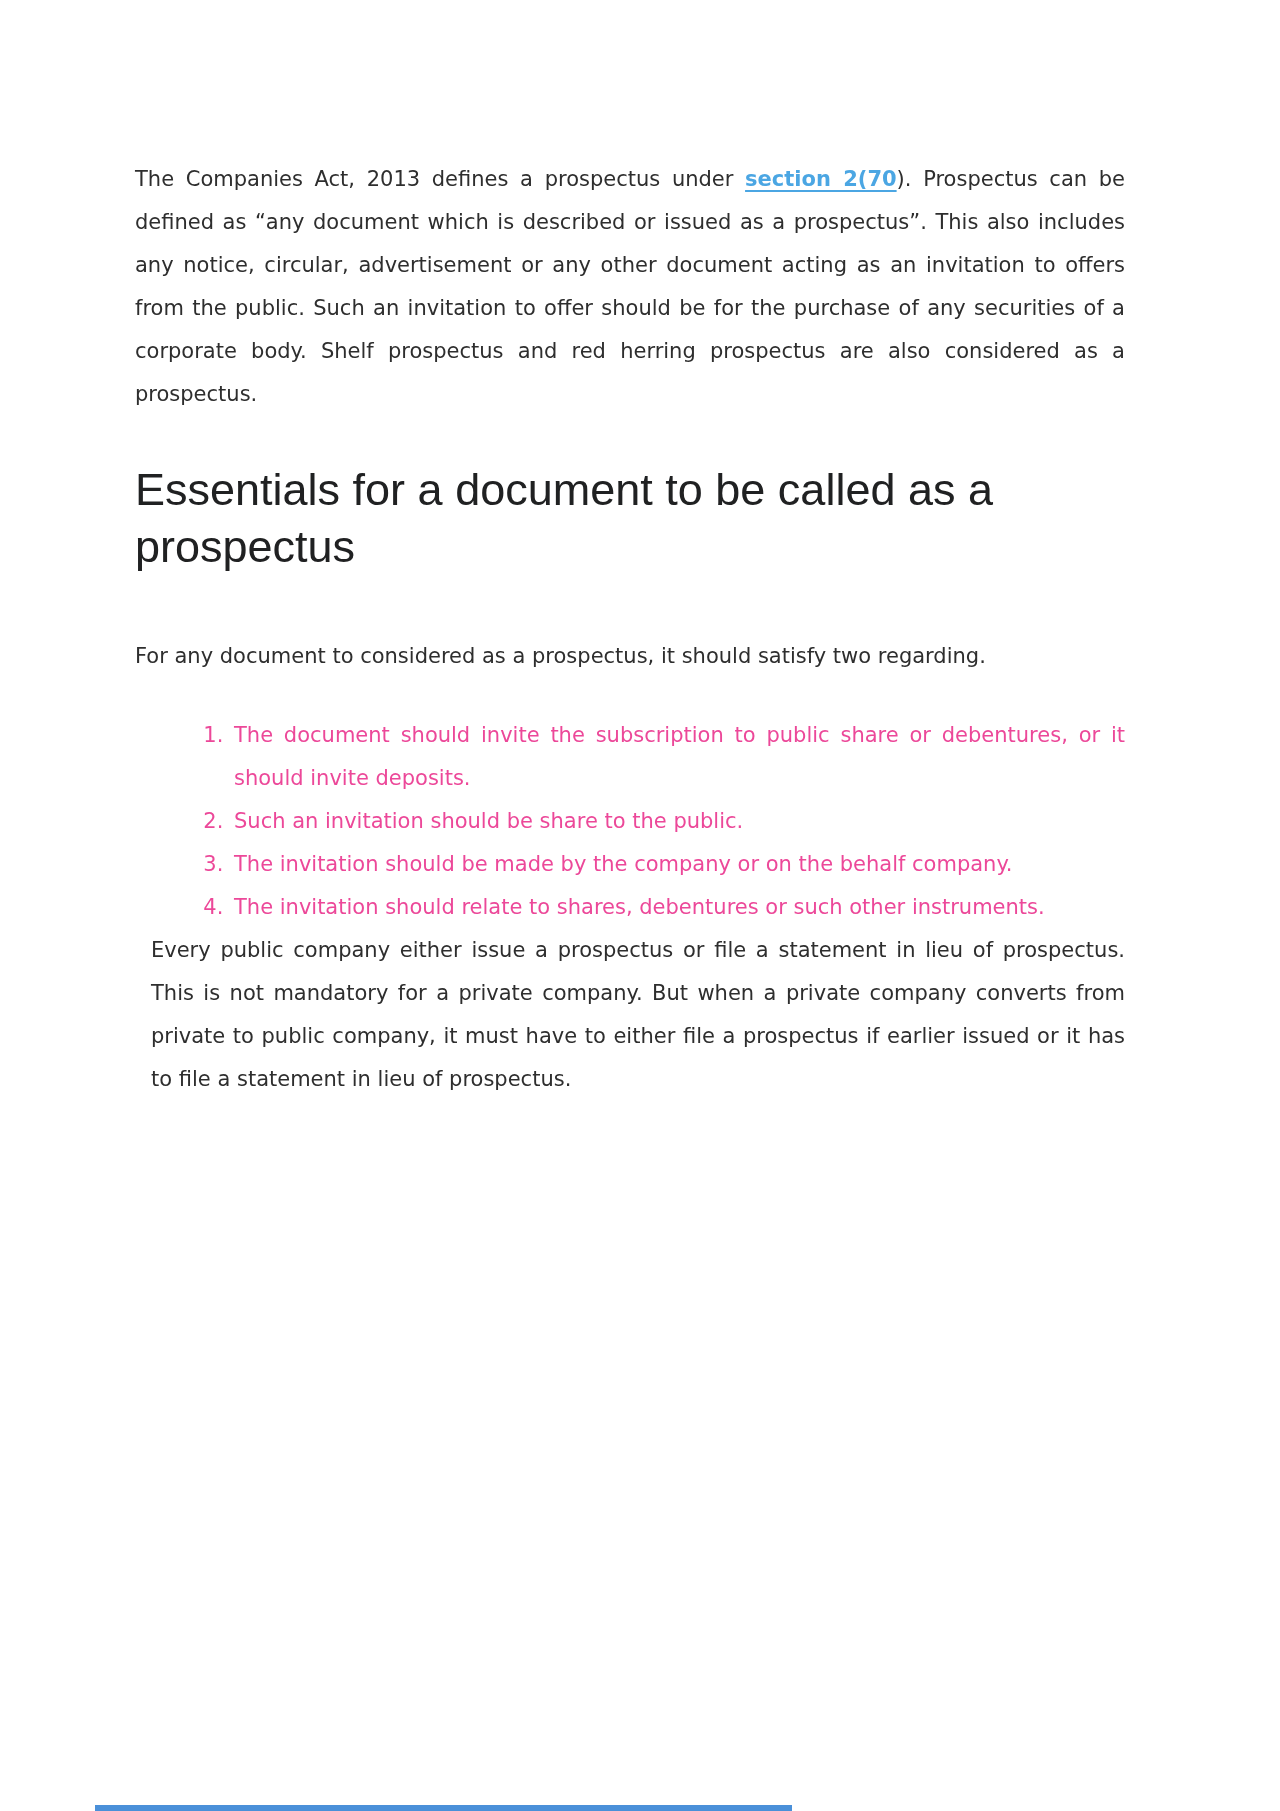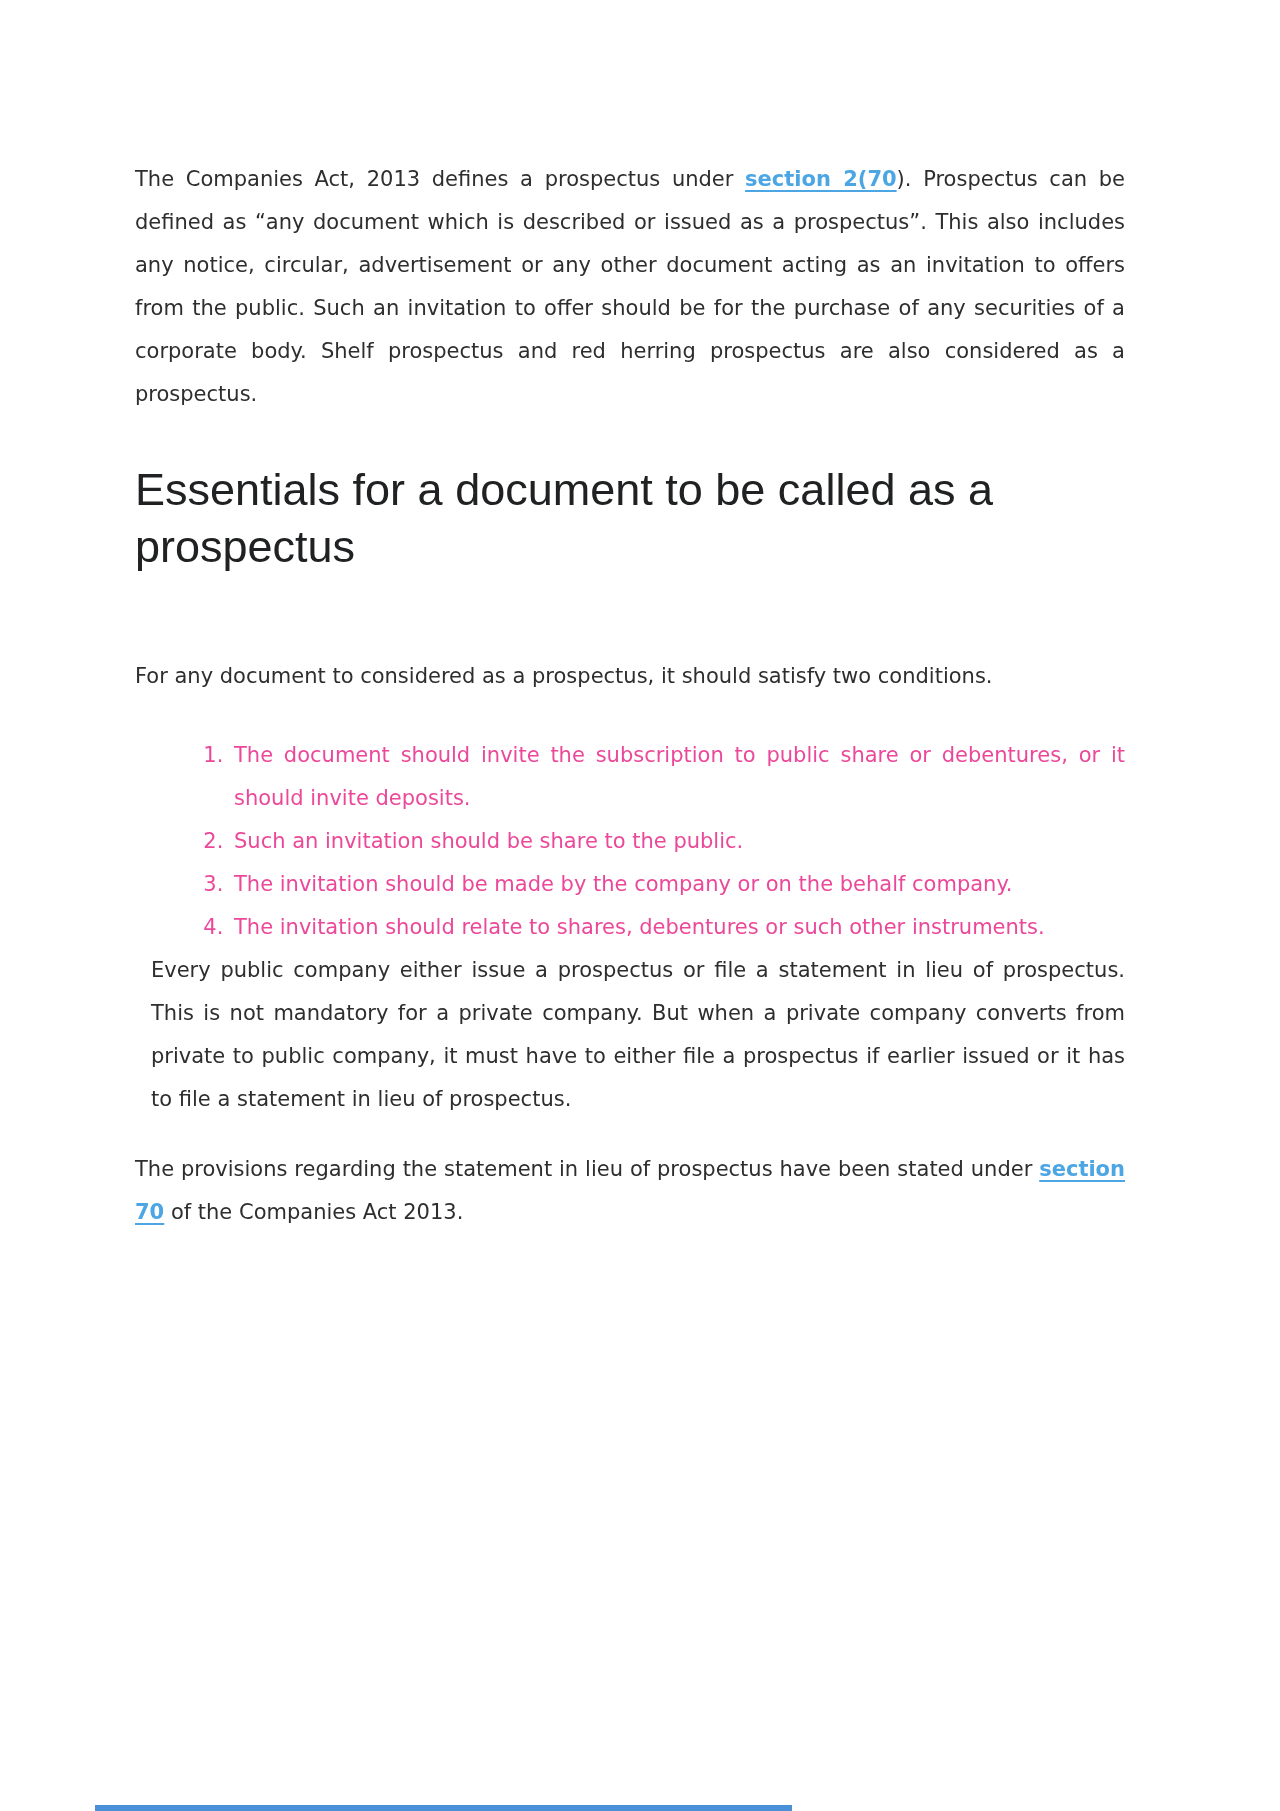--- a/index.html
+++ b/index.html
@@ -30,21 +30,21 @@
   p.state-par   { margin-bottom: 27px; margin-left: 16px; }
   p.prov-par    { margin-bottom: 0; }
   h2.heading {
     font-family: "Liberation Sans", sans-serif;
     font-size: 45px;
     line-height: 57px;
     font-weight: 400;
     color: #202122;
     margin: 0;
   }
-  h2.essentials-heading { margin-bottom: 80px; }
+  h2.essentials-heading { margin-bottom: 60px; }
   h2.statement-heading  { margin: 120px 0 52px 0; }
   ol.conditions-list {
     margin: 0;
     padding: 0 0 0 95px;
     font-size: 21px;
     line-height: 43px;
     color: #ec4899;
   }
   ol.conditions-list li {
     margin: 0;
@@ -72,30 +72,29 @@
 </head>
 <body>
 
 <div class="page">
   <div class="content">
 
     <p class="body-text intro-par"><span>The Companies Act, 2013 defines a prospectus under </span><a class="doc-link" href="#">section 2(70</a><span>). Prospectus can be defined as “any document which is described or issued as a prospectus”. This also includes any notice, circular, advertisement or any other document acting as an invitation to offers from the public. Such an invitation to offer should be for the purchase of any securities of a corporate body. Shelf prospectus and red herring prospectus are also considered as a prospectus.</span></p>
 
     <h2 class="heading essentials-heading">Essentials for a document to be called as a prospectus</h2>
 
-    <p class="body-text cond-intro">For any document to considered as a prospectus, it should satisfy two conditions.</p>
+    <p class="body-text cond-intro">For any document to considered as a prospectus, it should satisfy two regarding.</p>
 
     <ol class="conditions-list">
       <li>The document should invite the subscription to public share or debentures, or it should invite deposits.</li>
       <li>Such an invitation should be share to the public.</li>
       <li>The invitation should be made by the company or on the behalf company.</li>
       <li>The invitation should relate to shares, debentures or such other instruments.</li>
     </ol>
 
 
     <p class="body-text state-par">Every public company either issue a prospectus or file a statement in lieu of prospectus. This is not mandatory for a private company. But when a private company converts from private to public company, it must have to either file a prospectus if earlier issued or it has to file a statement in lieu of prospectus.</p>
 
-    <p class="body-text prov-par"><span>The provisions regarding the statement in lieu of prospectus have been stated under </span><a class="doc-link" href="#">section 70</a><span> of the Companies Act 2013.</span></p>
 
   </div>
 
   <div class="bottom-divider"></div>
 </div>
 
 </body></html>

